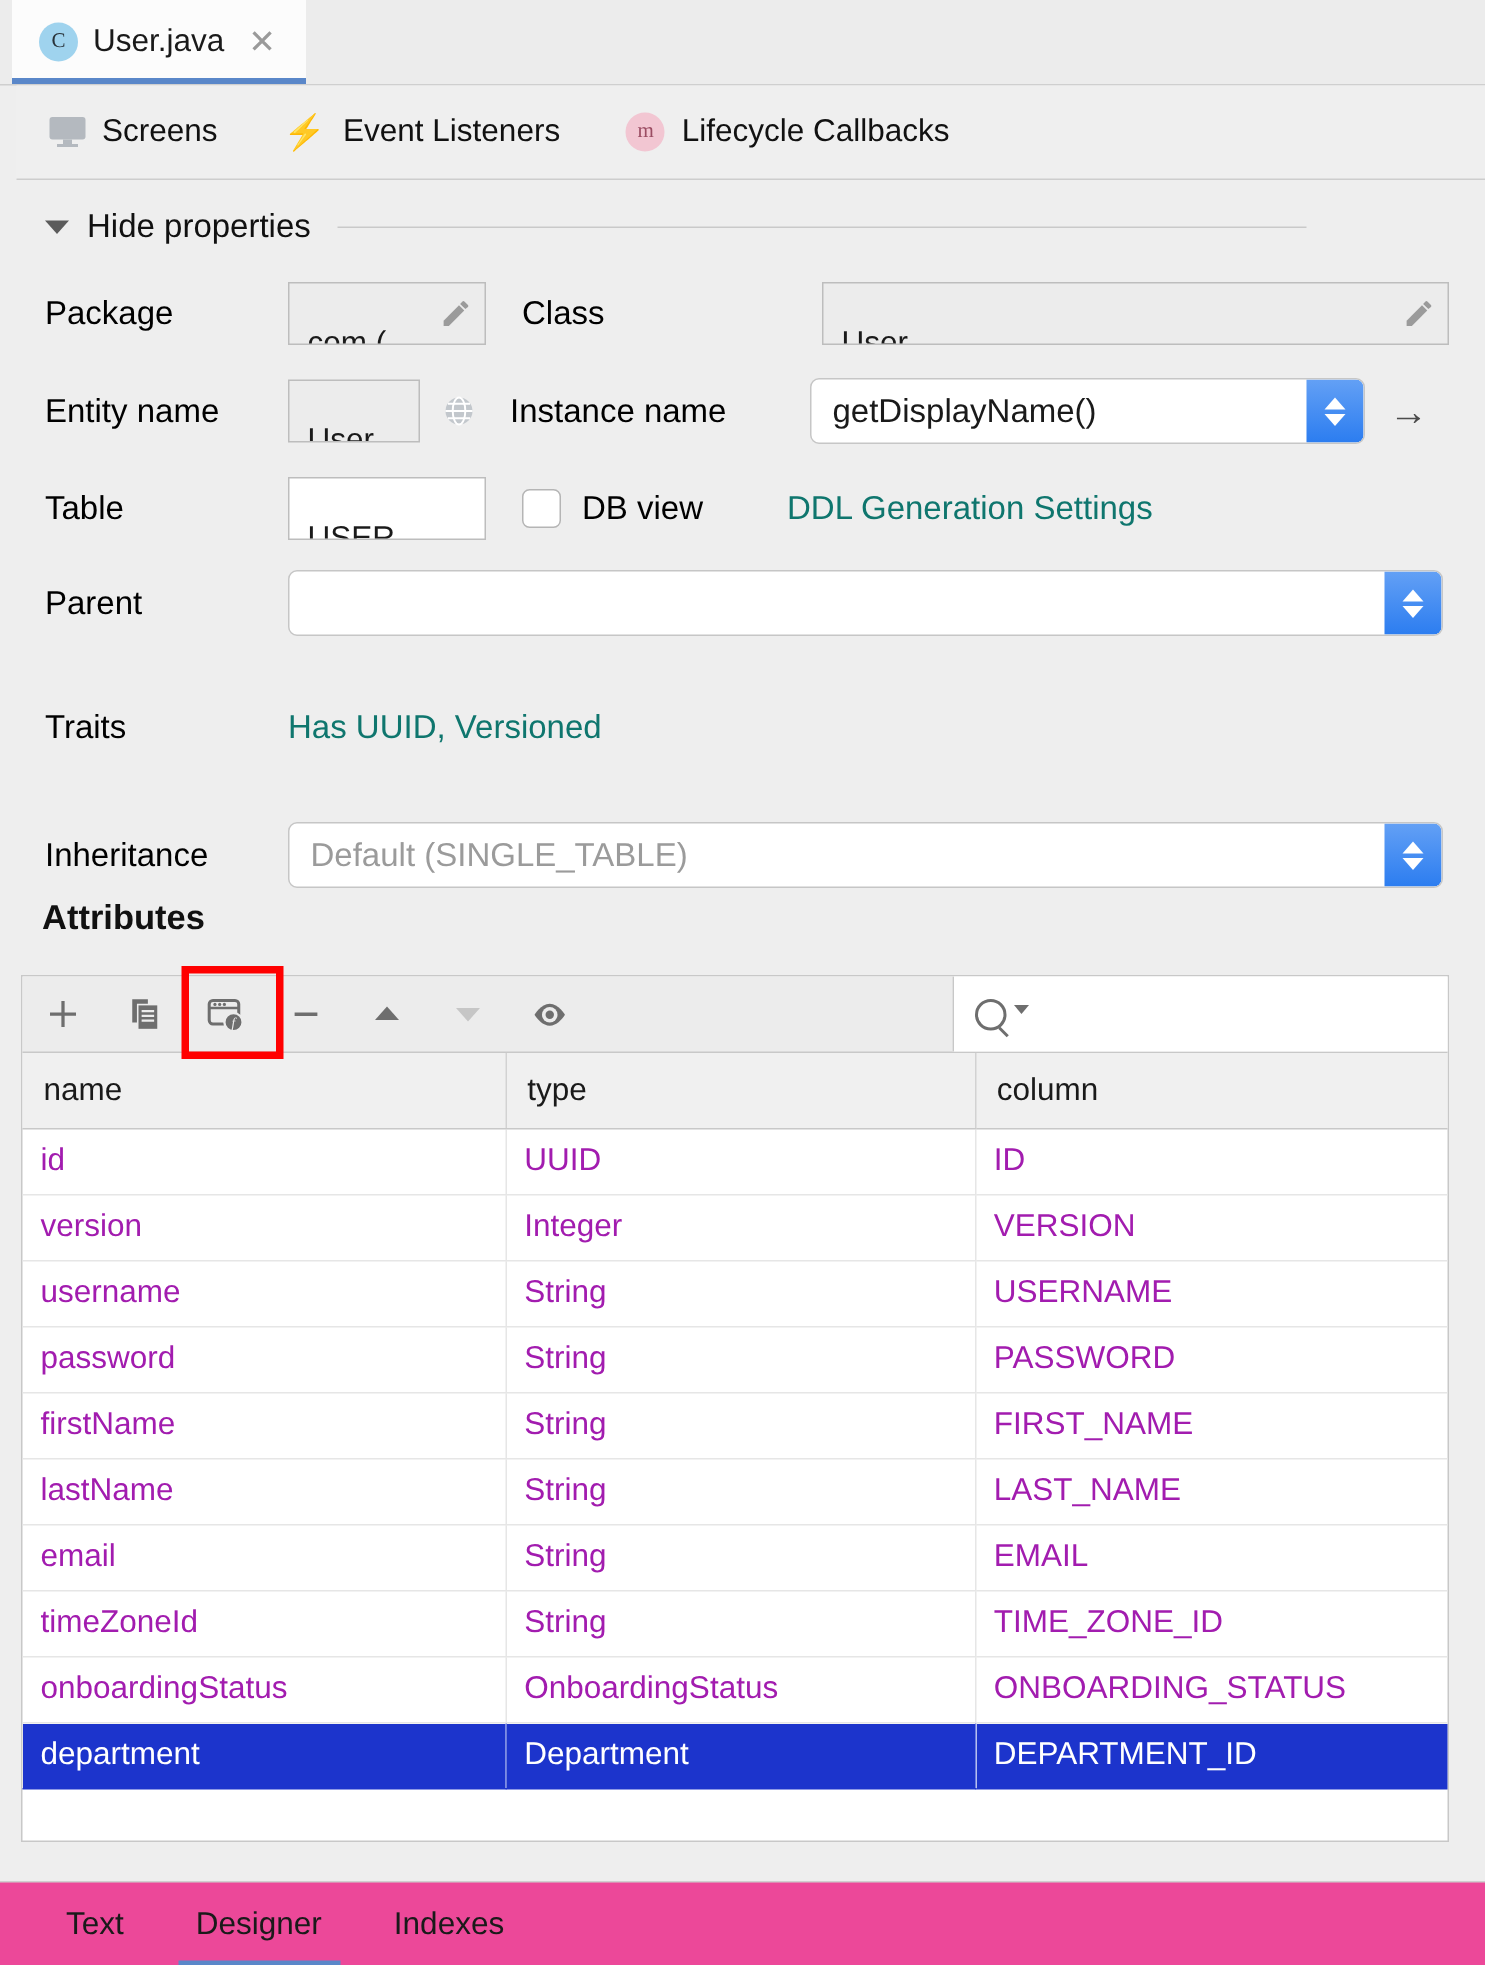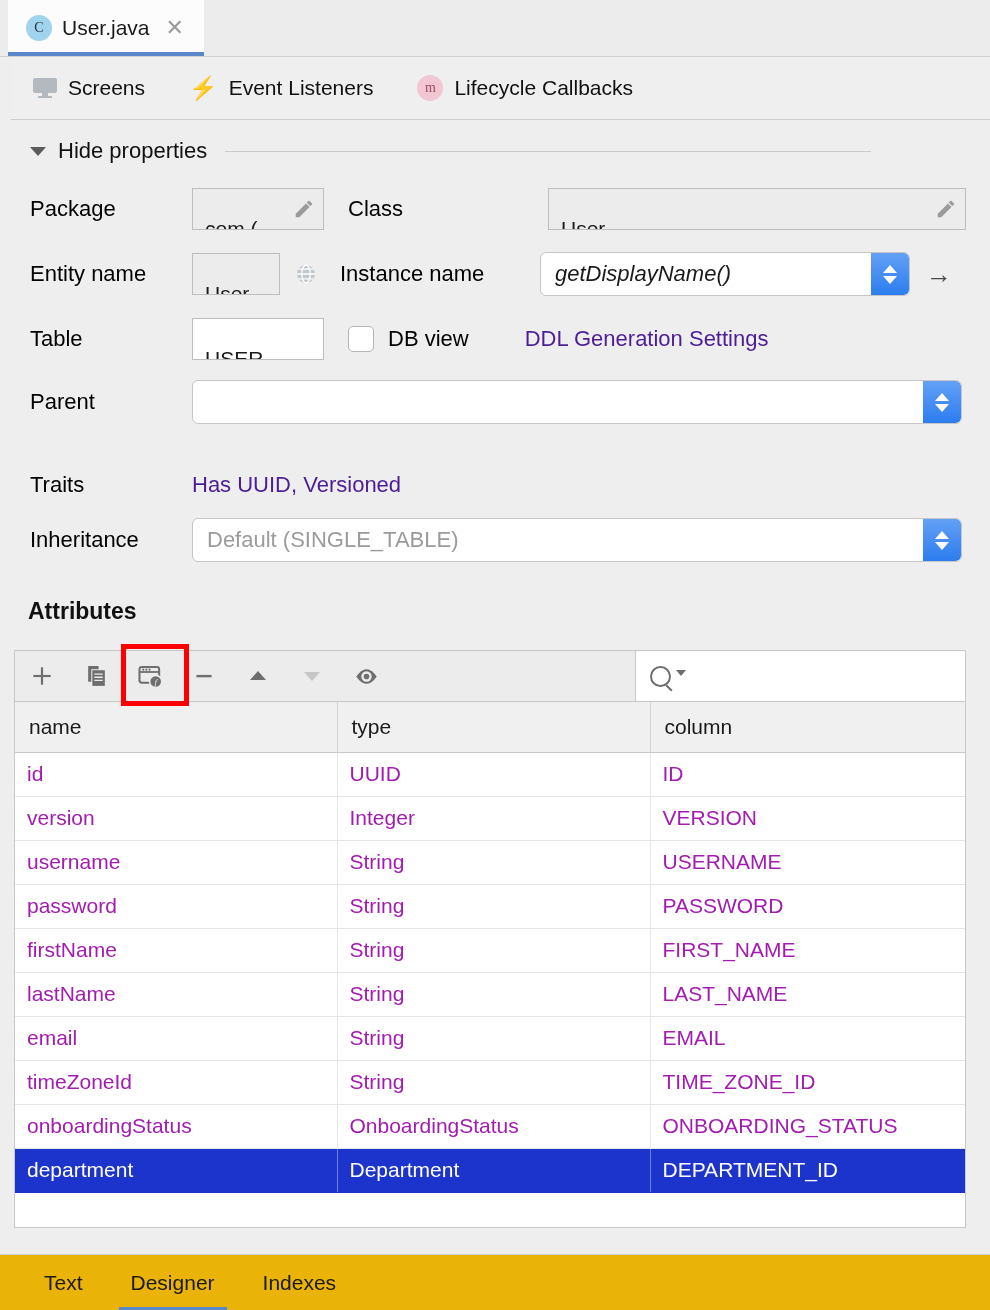--- a/index.html
+++ b/index.html
@@ -131,21 +131,21 @@
   .chev { width: 0; height: 0; }
   .chev.up { border-left: 7px solid transparent; border-right: 7px solid transparent; border-bottom: 8px solid #fff; }
   .chev.dn { border-left: 7px solid transparent; border-right: 7px solid transparent; border-top: 8px solid #fff; }
 
   .arrow-right { font-size: 26px; color: #4b4b4b; line-height: 1; cursor: pointer; }
 
   .checkbox {
     width: 26px; height: 26px; background: #fff;
     border: 1px solid #b5b5b5; border-radius: 5px; cursor: pointer; flex: 0 0 auto;
   }
-  .link { color: #4c1d95; font-size: 22px; cursor: pointer; white-space: nowrap; }
+  .link { color: #0f766e; font-size: 22px; cursor: pointer; white-space: nowrap; }
 
   
   .attr-title {
     position: absolute; left: 28px; top: 598px;
     font-size: 23px; font-weight: bold; color: #111;
   }
   .attr-box {
     position: absolute; left: 14px; top: 650px;
     width: 952px; height: 578px;
     border: 1px solid #c8c8c8; background: #fff;
@@ -192,21 +192,21 @@
     font-size: 21px; color: #a21caf; padding: 0 0 0 12px;
     height: 44px; border-bottom: 1px solid #e6e6e6; border-right: 1px solid #e6e6e6;
     white-space: nowrap; overflow: hidden;
   }
   table.attrs td:last-child { border-right: none; }
   tr.selected td { background: #1c34cc; color: #ffffff; border-right-color: #6e7fe0; border-bottom-color: #1c34cc; }
 
   
   .bottom {
     position: absolute; left: 0; bottom: 0; width: 990px; height: 56px;
-    background: #eab308; border-top: 1px solid #cfcfcf;
+    background: #ec4899; border-top: 1px solid #cfcfcf;
     display: flex; align-items: center; padding-left: 44px; gap: 48px;
   }
   .btab {
     font-size: 21px; color: #1a1a1a; position: relative;
     height: 56px; display: flex; align-items: center; cursor: pointer;
   }
   .btab.active::after {
     content: ""; position: absolute; left: -12px; right: -12px; bottom: 0;
     height: 4px; background: #5a87c9;
   }
@@ -274,21 +274,21 @@
       <span class="lbl" style="margin-left:30px; width:162px;">Entity name</span>
       <div class="field" style="width:88px;">
         <span class="ftext">User</span>
       </div>
       <svg class="globe" viewBox="0 0 24 24" style="margin-left:14px;">
         <circle cx="12" cy="12" r="9" fill="#c2c7cc"></circle>
         <ellipse cx="12" cy="12" rx="4.2" ry="9" fill="none" stroke="#ffffff" stroke-width="1.3"></ellipse>
         <path d="M3 12h18M4.6 7.2h14.8M4.6 16.8h14.8" stroke="#ffffff" stroke-width="1.3" fill="none"></path>
       </svg>
       <span class="lbl" style="margin-left:22px; width:200px;">Instance name</span>
-      <div class="combo" style="width:370px;font-style:italic;">
+      <div class="combo" style="width:370px;">
         <span class="cval">getDisplayName()</span>
         <span class="stepper">
           <span class="chev up"></span>
             <span class="chev dn"></span>
         </span>
       </div>
       <span class="arrow-right" style="margin-left:16px;">→</span>
     </div>
 
     <div class="row" style="top:196px; height:46px;">
@@ -310,21 +310,21 @@
             <span class="chev dn"></span>
         </span>
       </div>
     </div>
 
     <div class="row" style="top:345px; height:40px;">
       <span class="lbl" style="margin-left:30px; width:162px;">Traits</span>
       <span class="link">Has UUID, Versioned</span>
     </div>
 
-    <div class="row" style="top:396px; height:48px;">
+    <div class="row" style="top:426px; height:48px;">
       <span class="lbl" style="margin-left:30px; width:162px;">Inheritance</span>
       <div class="combo" style="width:770px;">
         <span class="cval placeholder">Default (SINGLE_TABLE)</span>
         <span class="stepper">
           <span class="chev up"></span>
             <span class="chev dn"></span>
         </span>
       </div>
     </div>
   </div>

